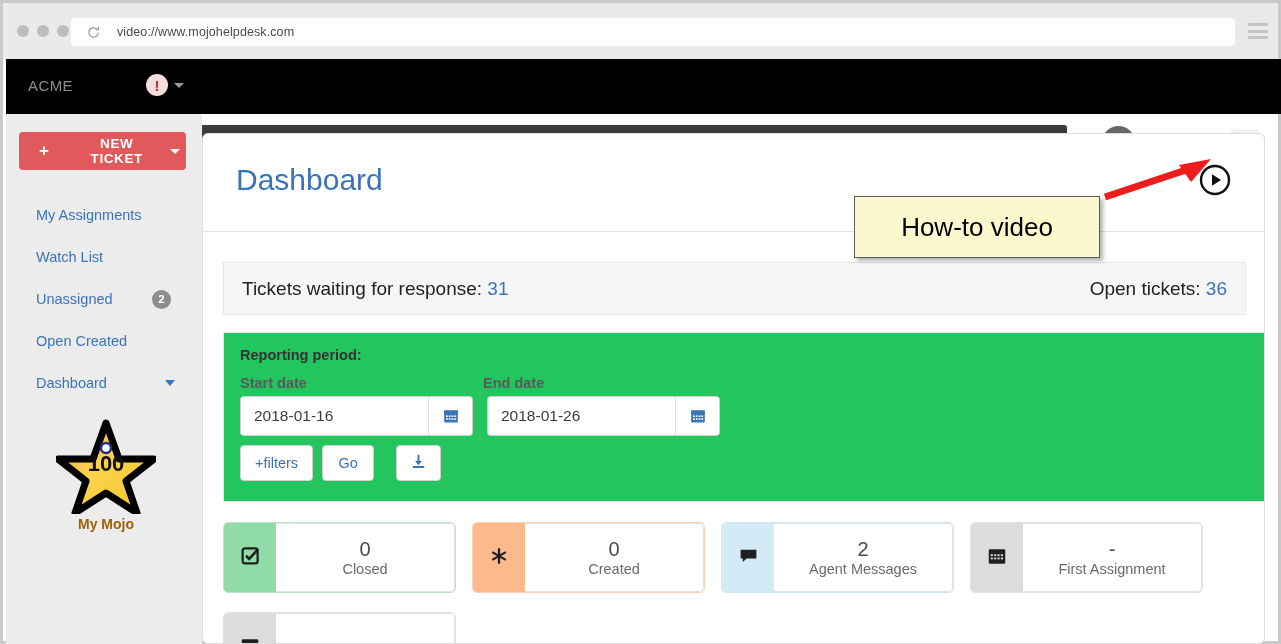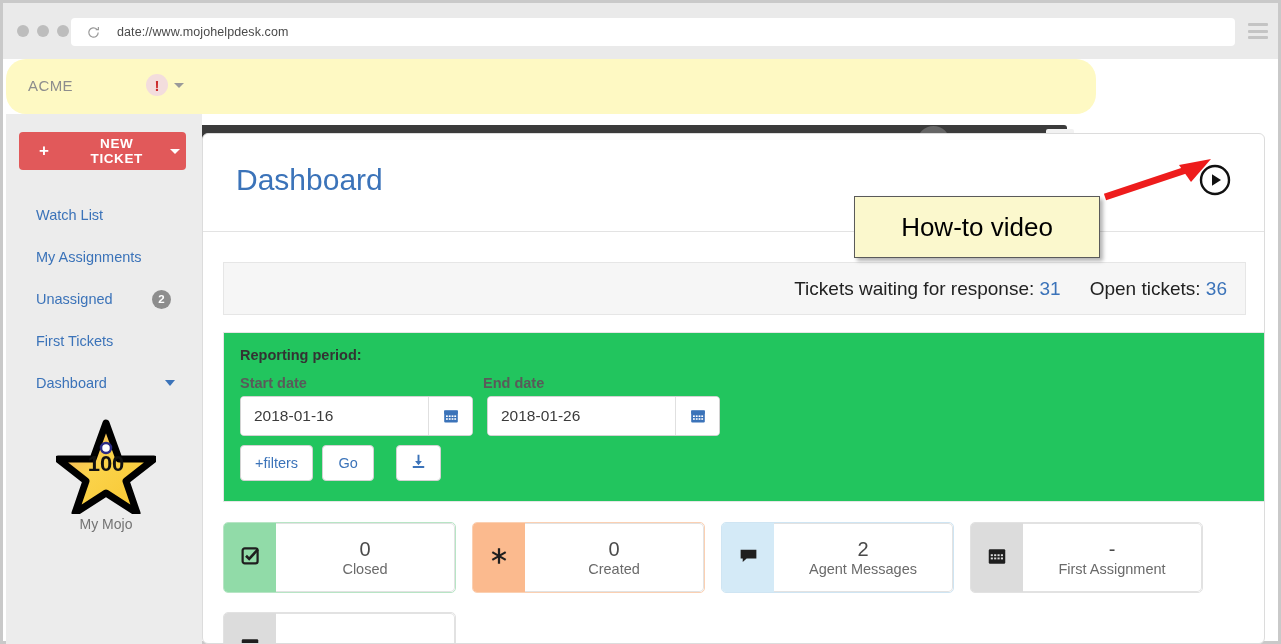--- a/index.html
+++ b/index.html
@@ -70,23 +70,22 @@
     display: flex; flex-direction: column; justify-content: space-between;
   }
   .hamburger span {
     display: block; height: 3px; background: #c4c4c4; border-radius: 1px;
   }
 
   
   .app-header {
     position: absolute;
     left: 3px; top: 56px;
-    width: 1090px; height: 55px;
-    background: #fef9c3;
-    border-radius: 20px;
+    width: 1275px; height: 55px;
+    background: #000000;
   }
   .brand {
     position: absolute;
     left: 22px; top: 18px;
     font-size: 15px;
     color: #8d8d8d;
     letter-spacing: .4px;
   }
   .alert-group {
     position: absolute;
@@ -223,22 +222,22 @@
   .mojo-block {
     position: absolute;
     left: 0; top: 305px;
     width: 200px;
     text-align: center;
   }
   .mojo-star { position: relative; width: 100px; height: 95px; margin: 0 auto; }
   .mojo-label {
     margin-top: 2px;
     font-size: 14px;
-    font-weight: normal;
-    color: #737373;
+    font-weight: bold;
+    color: #a16207;
   }
   .help-dot {
     margin-left: auto;
     width: 15px; height: 15px;
     border-radius: 50%;
     background: #b4b4b4;
     color: #ececec;
     font-size: 11px;
     font-weight: bold;
     display: flex; align-items: center; justify-content: center;
@@ -275,21 +274,21 @@
     cursor: pointer;
   }
 
   .summary-bar {
     position: absolute;
     left: 20px; top: 128px;
     width: 1023px; height: 53px;
     background: #f6f6f6;
     border: 1px solid #e6e6e6;
     box-sizing: border-box;
-    display: flex; align-items: center; justify-content: flex-end;
+    display: flex; align-items: center; justify-content: space-between;
     padding: 0 18px;
     gap: 29px;
   }
   .summary-text { font-size: 19px; color: #222222; }
   .summary-num { color: #3b73b9; }
 
   .report-panel {
     position: absolute;
     left: 20px; top: 198px;
     width: 1174px; height: 170px;
@@ -422,21 +421,21 @@
       <div class="traffic-dot"></div>
       <div class="traffic-dot"></div>
     </div>
     <div class="url-bar">
       <div class="reload-icon">
         <svg width="15" height="15" viewBox="0 0 16 16" fill="none" stroke="currentColor" stroke-width="1.3">
           <path d="M13 8a5 5 0 1 1-1.5-3.6"></path>
           <path d="M13.2 2.2V5h-2.8"></path>
         </svg>
       </div>
-      <span class="url-text">date://www.mojohelpdesk.com</span>
+      <span class="url-text">video://www.mojohelpdesk.com</span>
     </div>
     <div class="hamburger">
       <span></span>
         <span></span>
         <span></span>
     </div>
   </div>
 
   <div class="app-header">
     <div class="brand">ACME</div>
@@ -483,31 +482,31 @@
 
   <div class="sidebar">
     <button class="new-ticket-btn">
       <span class="nt-plus">+</span>
       <span class="nt-label">NEW TICKET</span>
       <span class="nt-caret"></span>
     </button>
 
     <div class="nav-list">
       <div class="nav-item">
+        <span class="nav-label">My Assignments</span>
+      </div>
+      <div class="nav-item">
         <span class="nav-label">Watch List</span>
-      </div>
-      <div class="nav-item">
-        <span class="nav-label">My Assignments</span>
       </div>
       <div class="nav-item">
         <span class="nav-label">Unassigned</span>
         <span class="nav-badge">2</span>
       </div>
       <div class="nav-item">
-        <span class="nav-label">First Tickets</span>
+        <span class="nav-label">Open Created</span>
       </div>
       <div class="nav-item">
         <span class="nav-label">Dashboard</span>
         <span class="nav-caret"></span>
       </div>
     </div>
 
     <div class="mojo-block">
       <div class="mojo-star">
         <svg width="100" height="95" viewBox="0 0 100 95">

